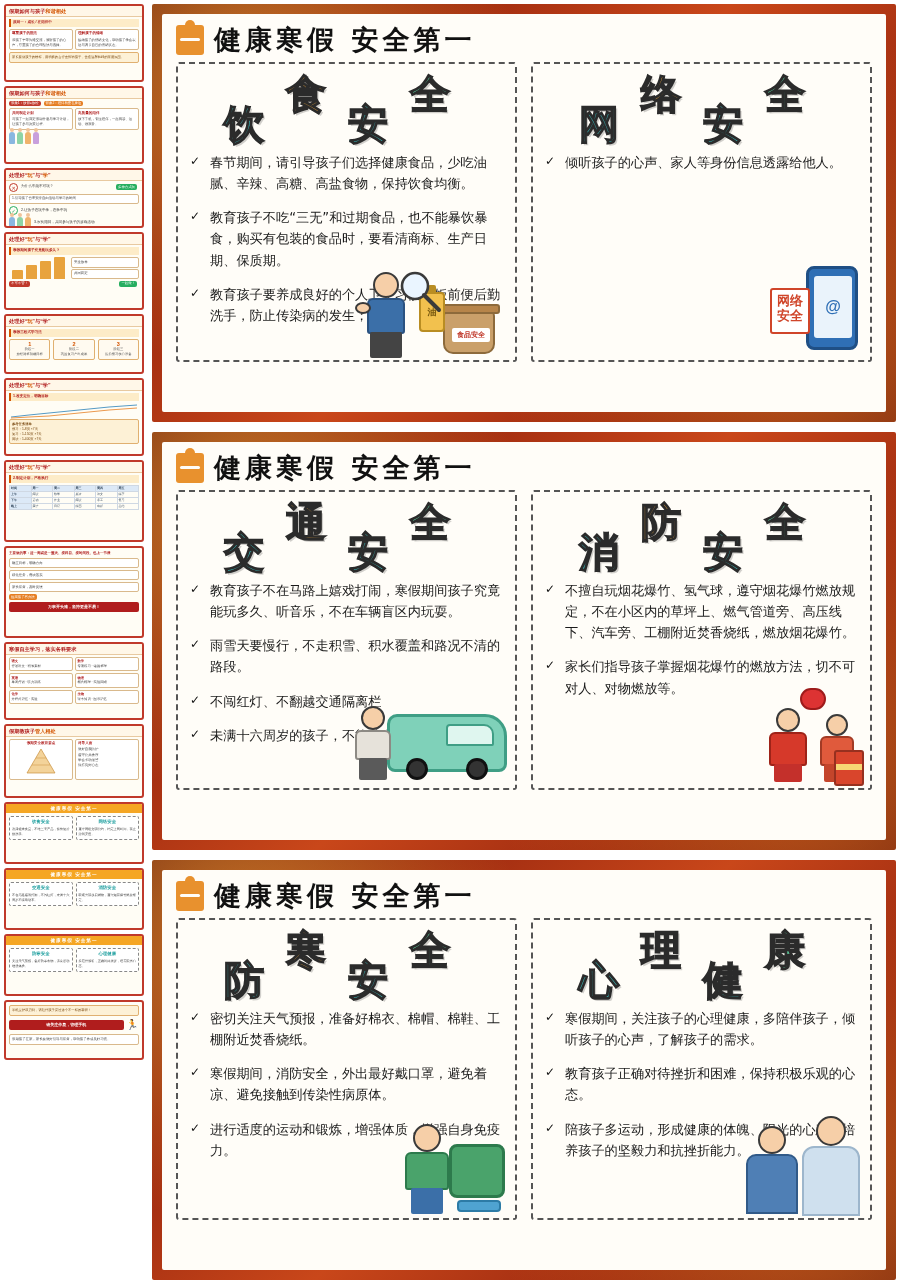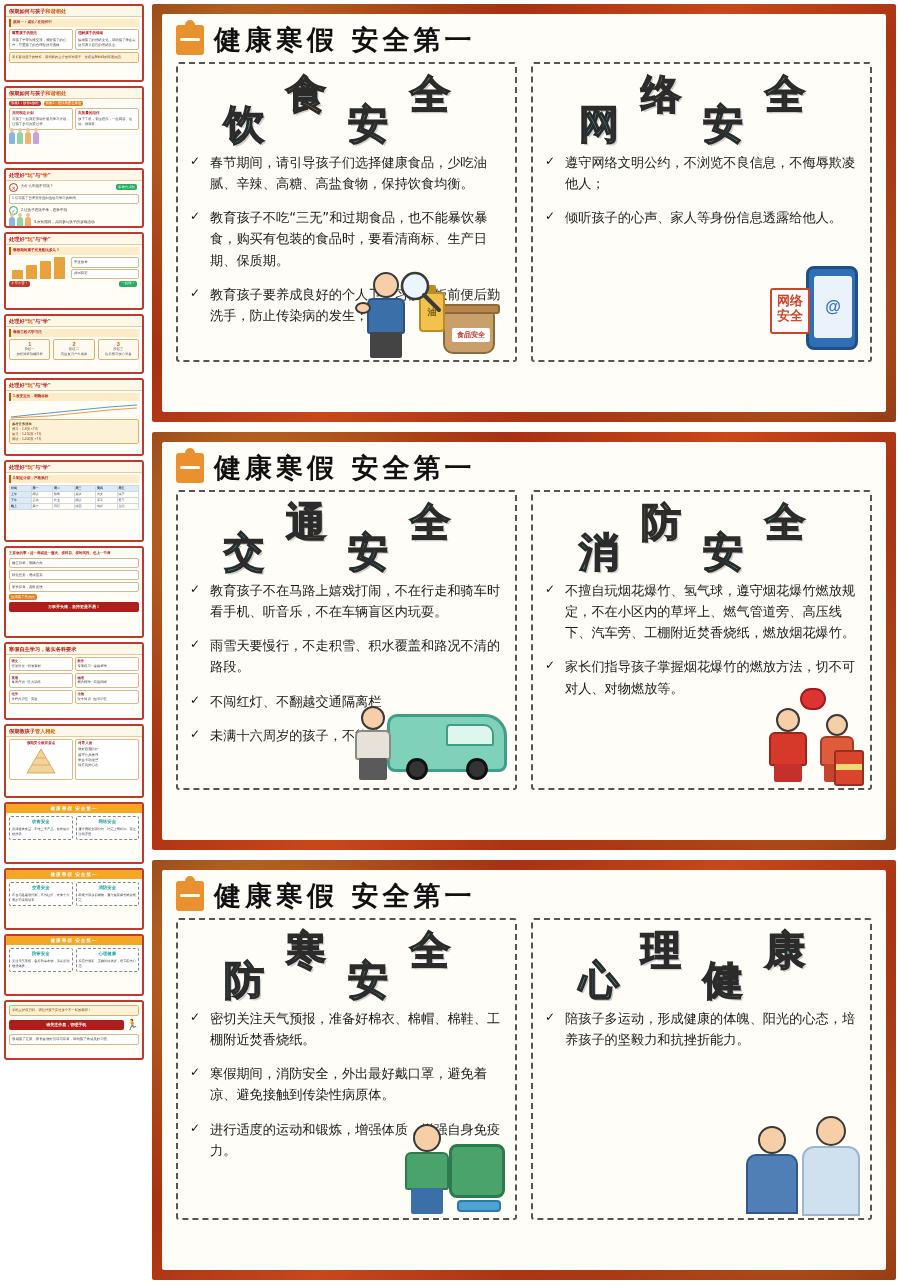--- a/index.html
+++ b/index.html
@@ -691,21 +691,20 @@
         </div>
 
         <div class="card">
           <div class="card-heading">
             <span class="ch-char ch-c1">网</span>
             <span class="ch-char ch-c2">络</span>
             <span class="ch-char ch-c3">安</span>
             <span class="ch-char ch-c4">全</span>
           </div>
           <ul class="bullets">
-            <li>遵守网络文明公约，不浏览不良信息，不侮辱欺凌他人；</li>
             <li>倾听孩子的心声、家人等身份信息透露给他人。</li>
           </ul>
           <div class="illus" style="right:6px;bottom:4px;width:120px;height:100px">
             <div class="phone" style="right:6px;bottom:6px">
               <div class="phone-screen">@</div>
             </div>
             <div class="netsign" style="right:54px;bottom:22px">
               <span>网络安全</span>
             </div>
           </div>
@@ -724,21 +723,21 @@
       <div class="cards">
 
         <div class="card">
           <div class="card-heading">
             <span class="ch-char ch-c1">交</span>
             <span class="ch-char ch-c2">通</span>
             <span class="ch-char ch-c3">安</span>
             <span class="ch-char ch-c4">全</span>
           </div>
           <ul class="bullets">
-            <li>教育孩子不在马路上嬉戏打闹，不在行走和骑车时看手机、听音乐，不在车辆盲区内玩耍。</li>
+            <li>教育孩子不在马路上嬉戏打闹，寒假期间孩子究竟能玩多久、听音乐，不在车辆盲区内玩耍。</li>
             <li>雨雪天要慢行，不走积雪、积水覆盖和路况不清的路段。</li>
             <li>不闯红灯、不翻越交通隔离栏</li>
             <li>未满十六周岁的孩子，不能骑电动车上街。</li>
           </ul>
           <div class="illus" style="right:2px;bottom:2px;width:170px;height:90px">
             <div class="car" style="right:6px;bottom:14px">
               <div class="win"></div>
               <div class="wheel" style="left:16px"></div>
               <div class="wheel" style="right:16px"></div>
             </div>
@@ -813,20 +812,22 @@
         </div>
 
         <div class="card">
           <div class="card-heading">
             <span class="ch-char ch-c1">心</span>
             <span class="ch-char ch-c2">理</span>
             <span class="ch-char ch-c3">健</span>
             <span class="ch-char ch-c4">康</span>
           </div>
           <ul class="bullets">
+            <li>寒假期间，关注孩子的心理健康，多陪伴孩子，倾听孩子的心声，了解孩子的需求。</li>
+            <li>教育孩子正确对待挫折和困难，保持积极乐观的心态。</li>
             <li>陪孩子多运动，形成健康的体魄、阳光的心态，培养孩子的坚毅力和抗挫折能力。</li>
           </ul>
           <div class="illus" style="right:4px;bottom:2px;width:150px;height:100px">
             <div class="person" style="right:66px;bottom:0;width:56px;height:92px">
               <div class="p-head" style="left:14px;top:2px;width:28px;height:28px;background:#f6cfa8;border:2px solid #3a3a3a"></div>
               <div class="p-body" style="left:2px;top:30px;width:52px;height:60px;background:#4f7fb5;border:2px solid #315a88;border-radius:10px 10px 0 0"></div>
             </div>
             <div class="person" style="right:4px;bottom:0;width:62px;height:100px">
               <div class="p-head" style="left:16px;top:0;width:30px;height:30px;background:#f6cfa8;border:2px solid #3a3a3a"></div>
               <div class="p-body" style="left:2px;top:30px;width:58px;height:70px;background:#cfe0ee;border:2px solid #9db6cc;border-radius:12px 12px 0 0"></div>

